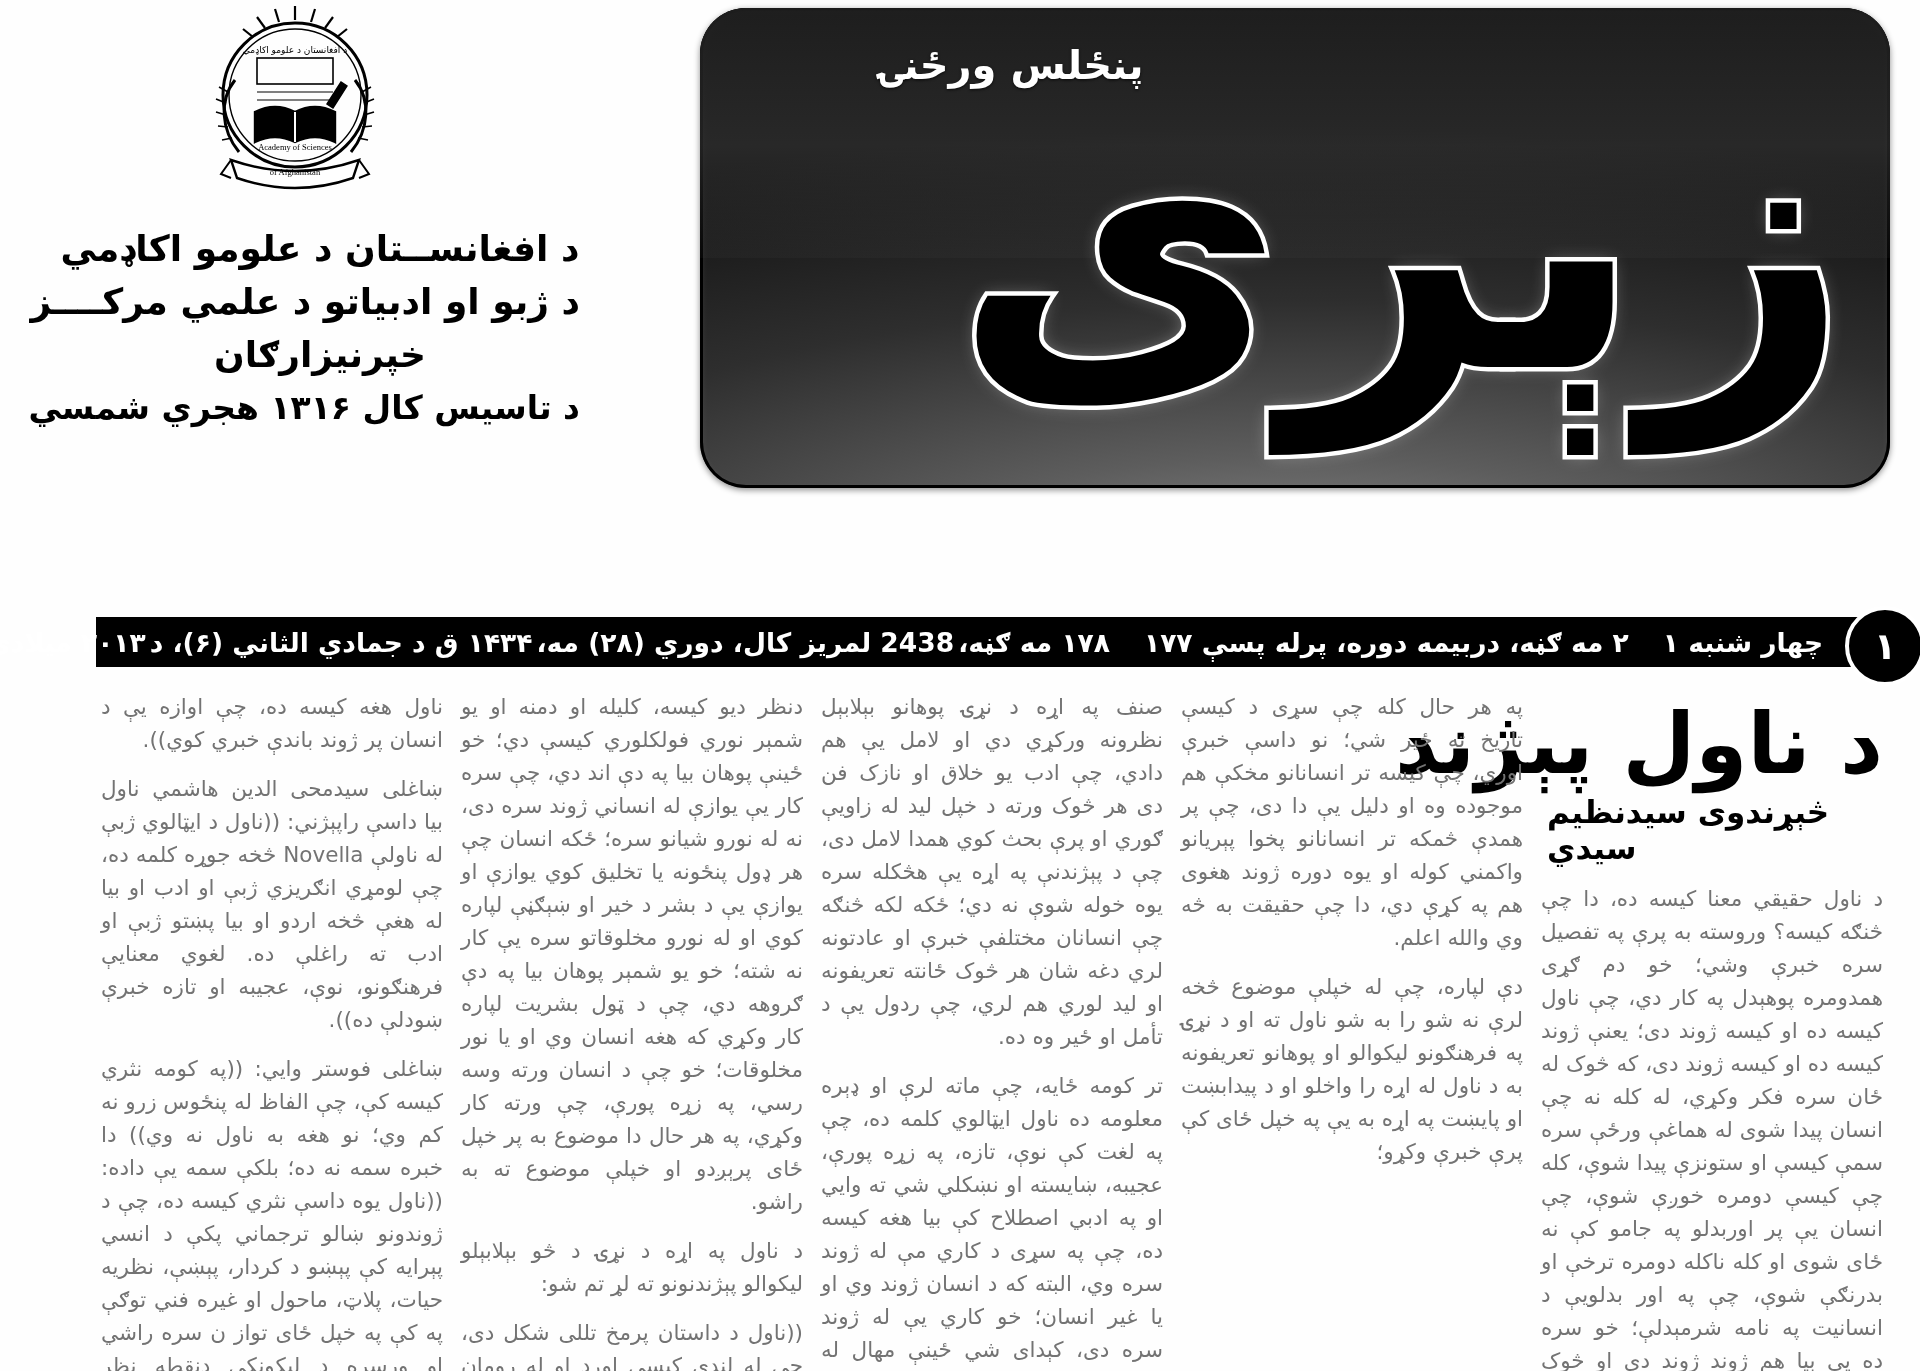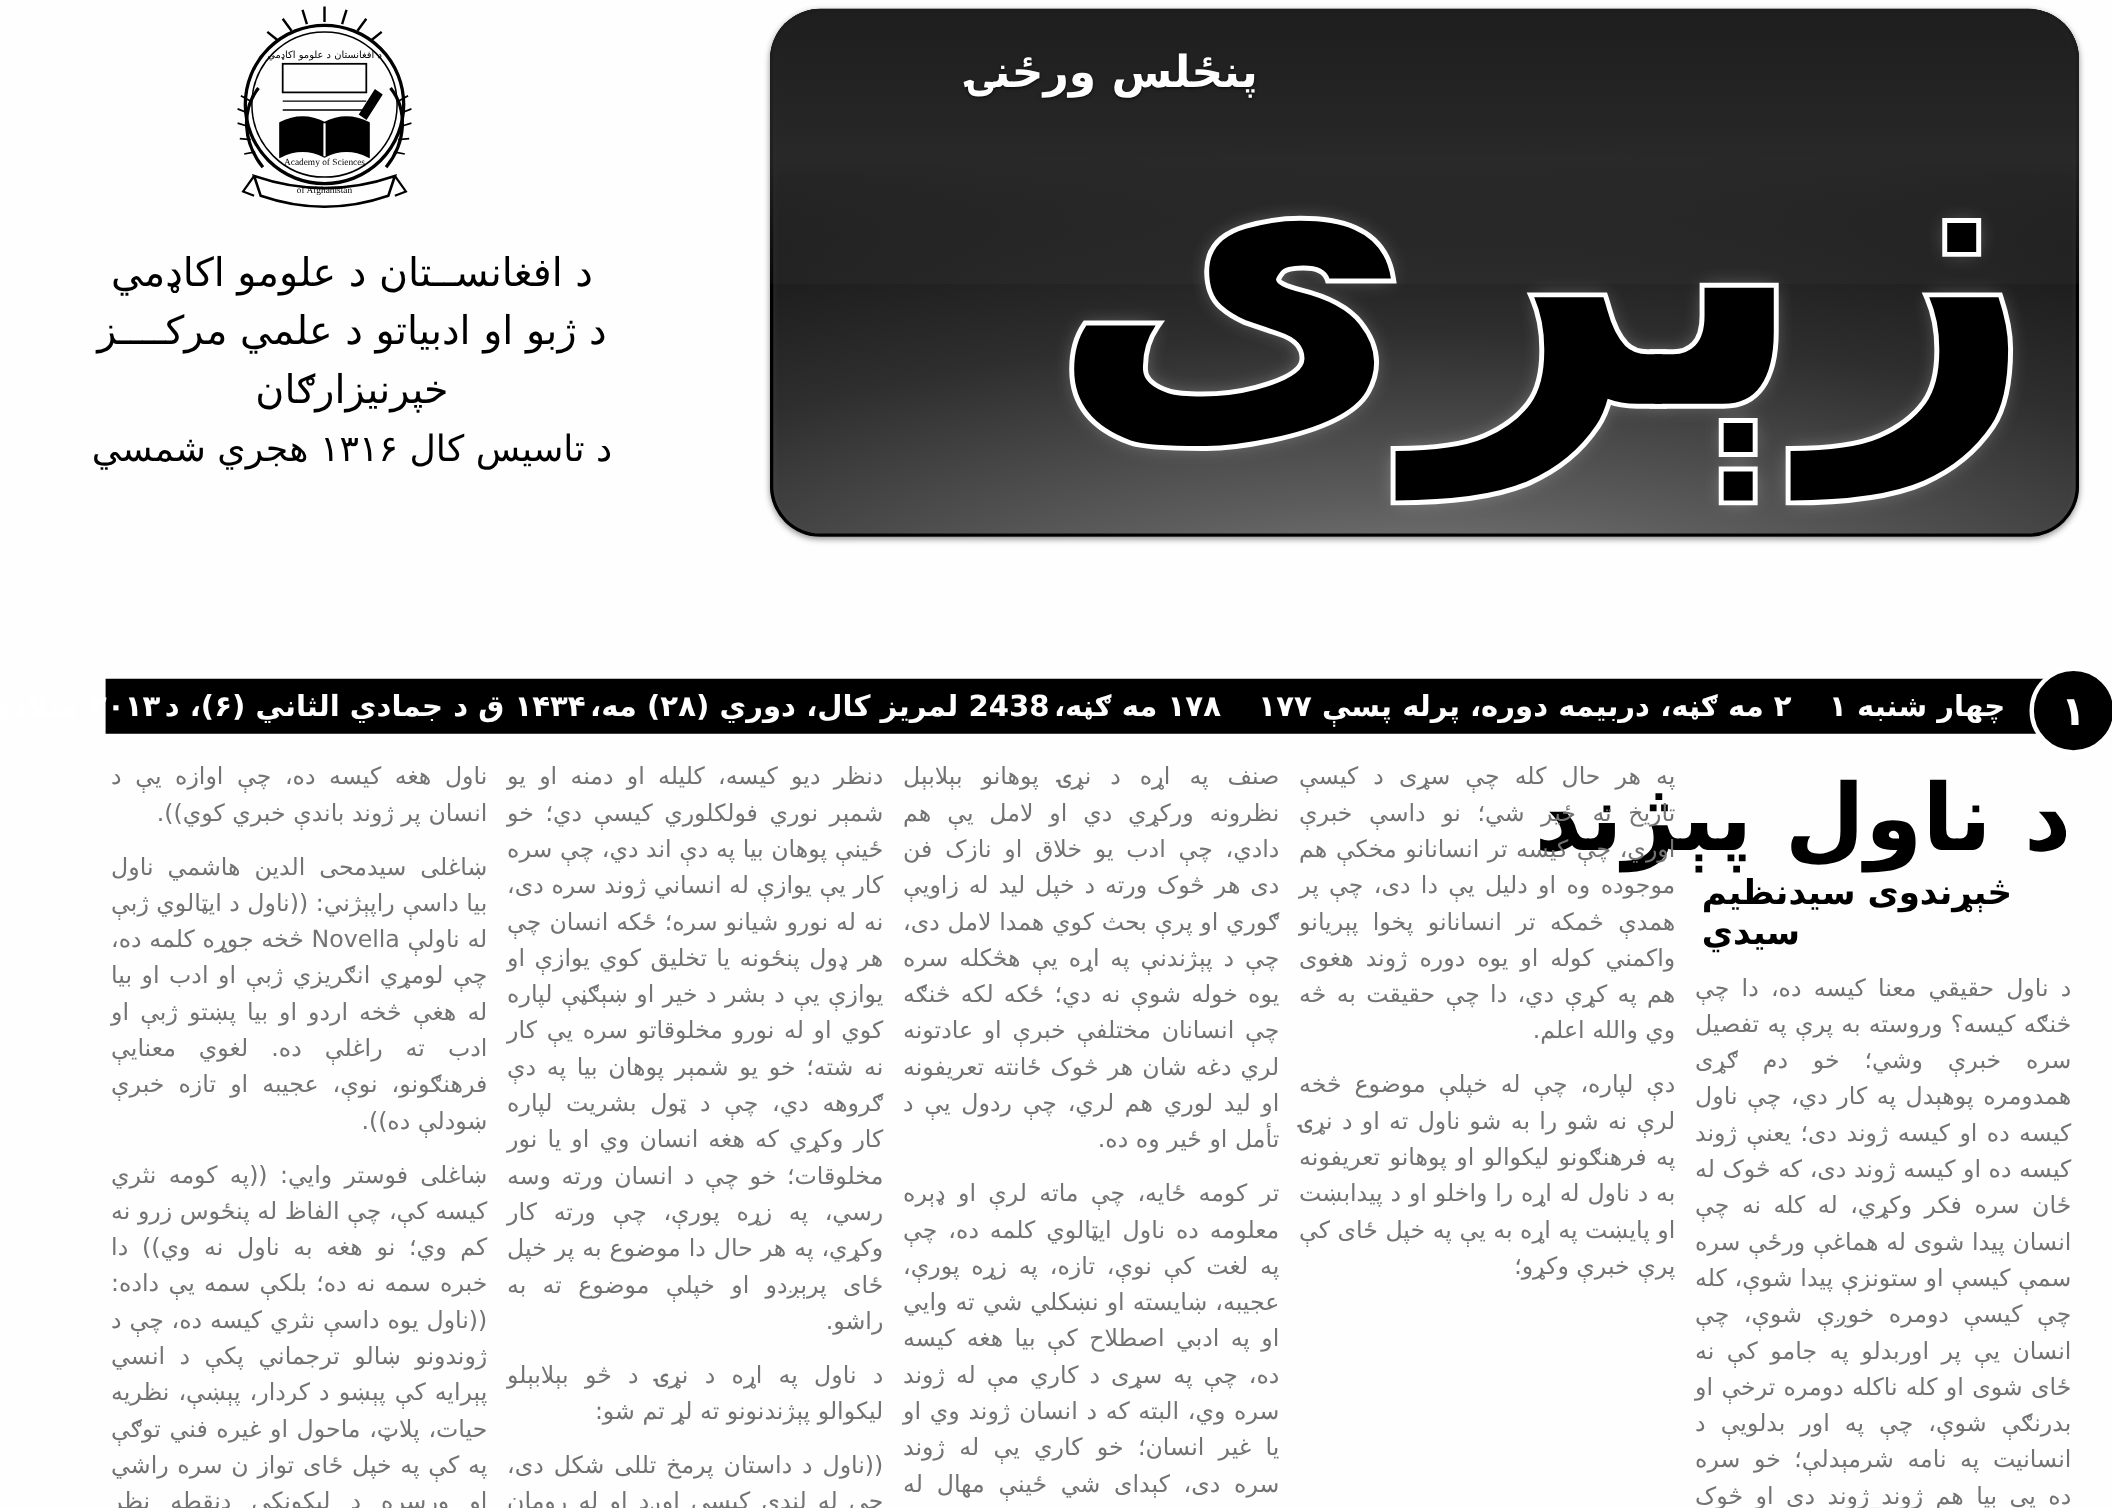--- a/index.html
+++ b/index.html
@@ -101,21 +101,21 @@
   .inst-lines {
     position: absolute;
     left: 60px;
     top: 222px;
     width: 520px;
     direction: rtl;
     text-align: center;
   }
   .inst-line {
     font-size: 36px;
-    font-weight: normal;
+    font-weight: bold;
     line-height: 53px;
     color: #000;
     white-space: nowrap;
     letter-spacing: 0.5px;
   }
   .inst-line.small {
     font-size: 33px;
   }
 
   

